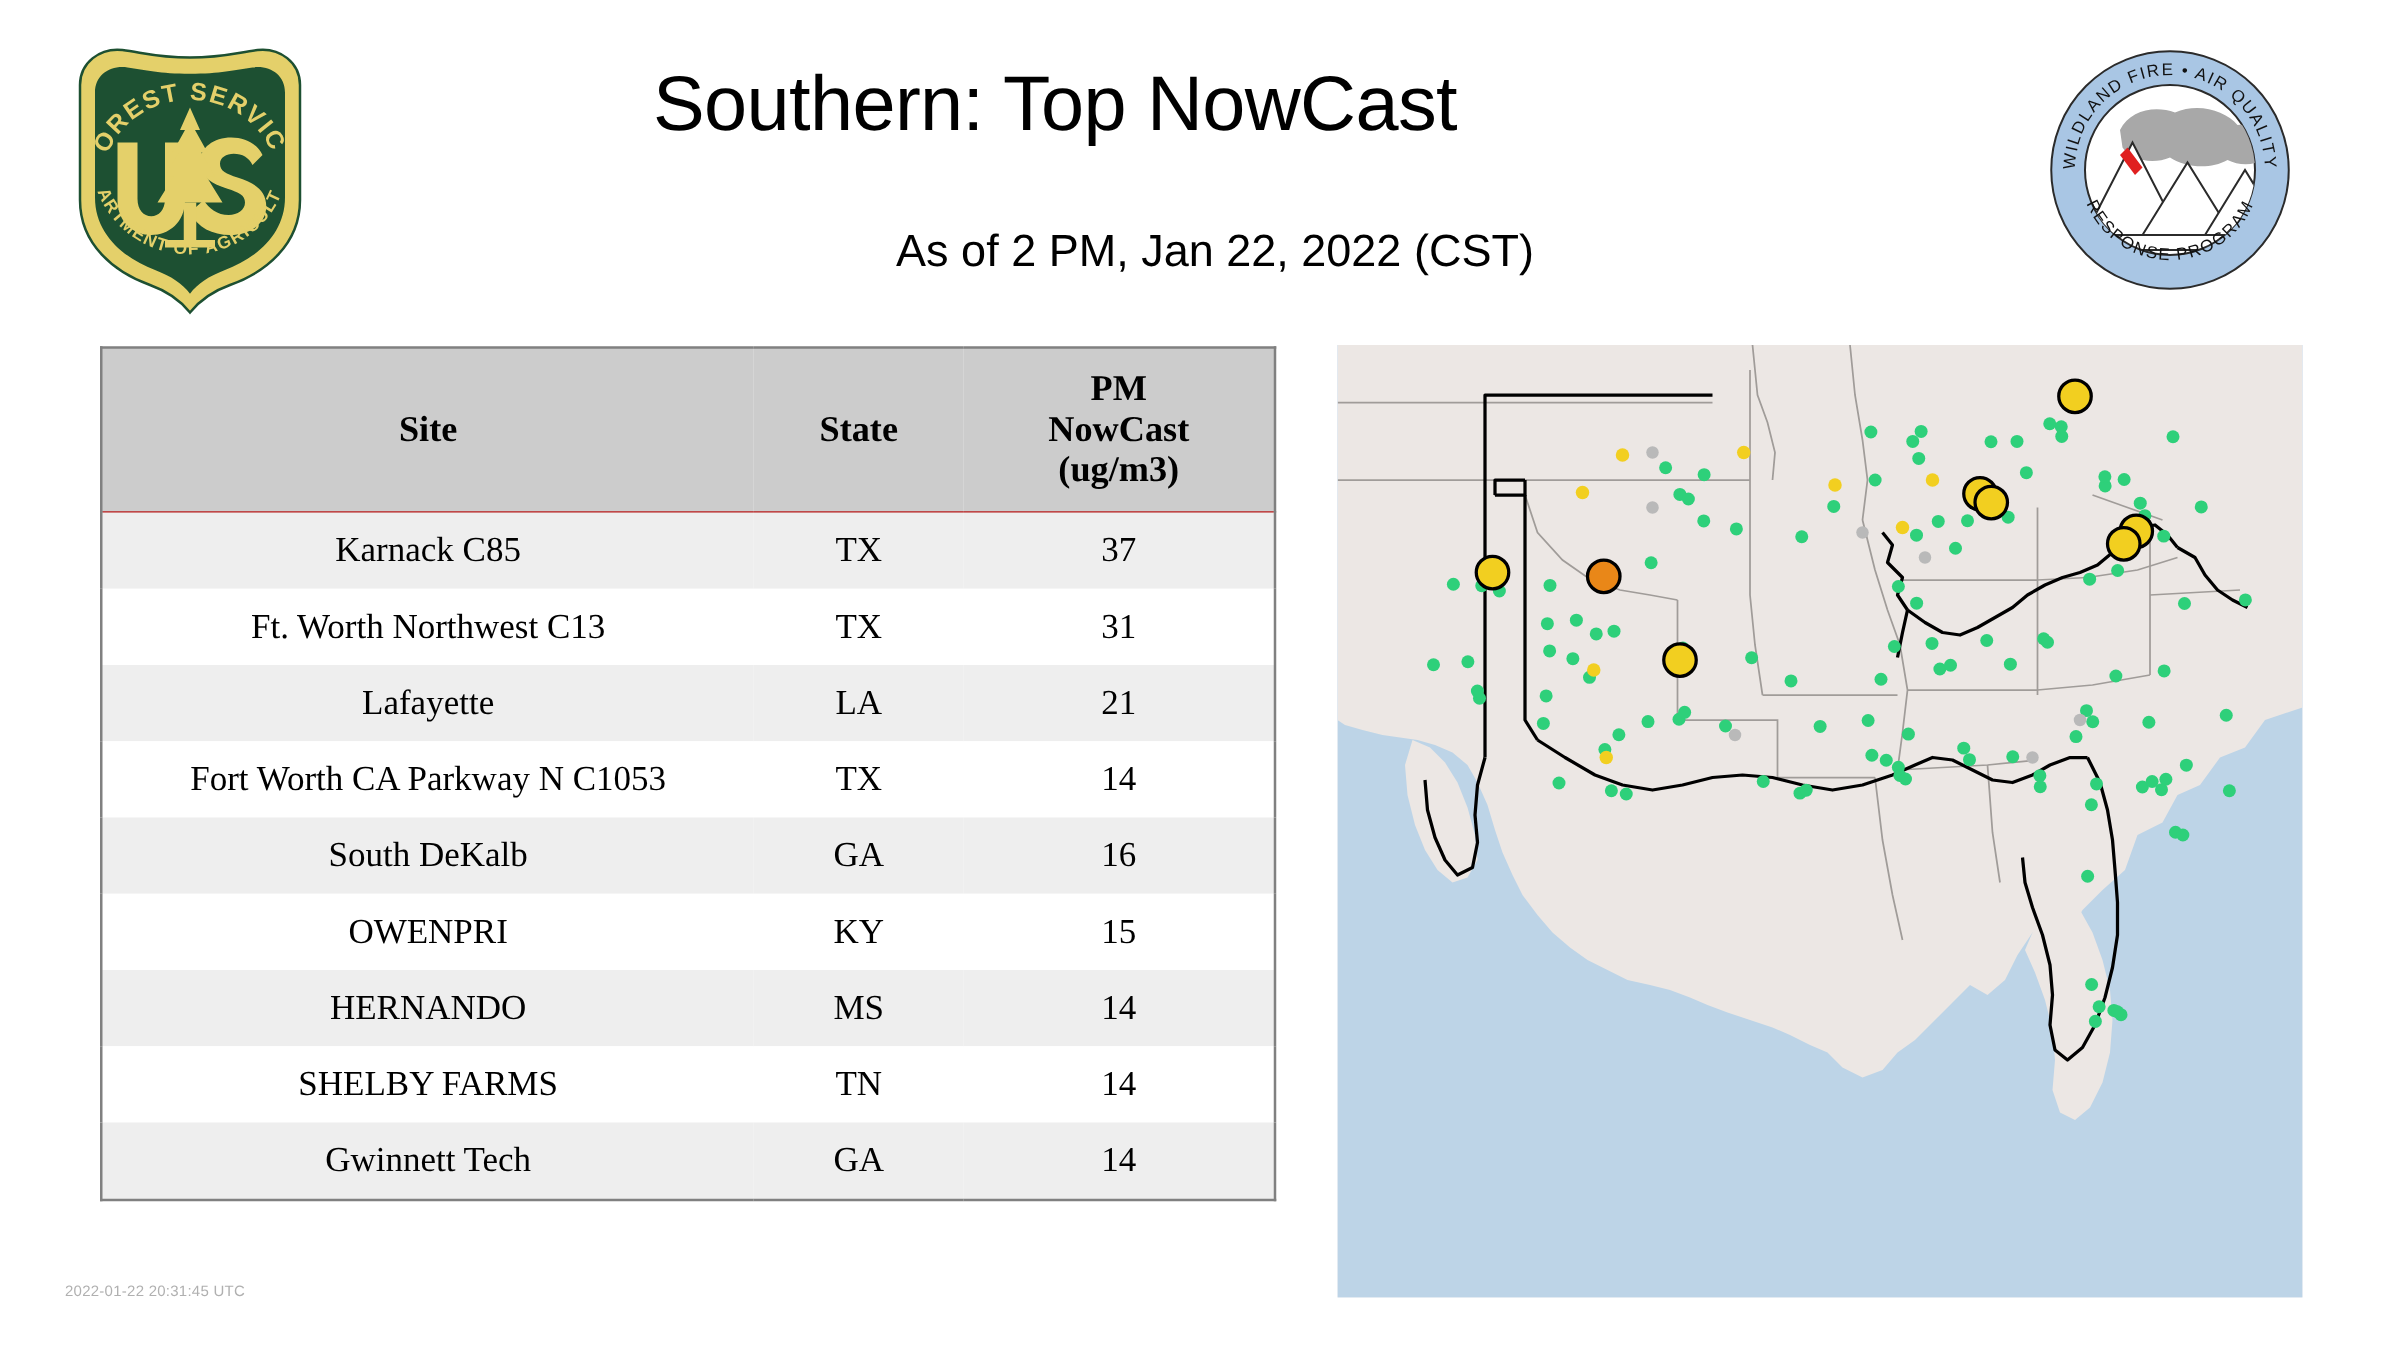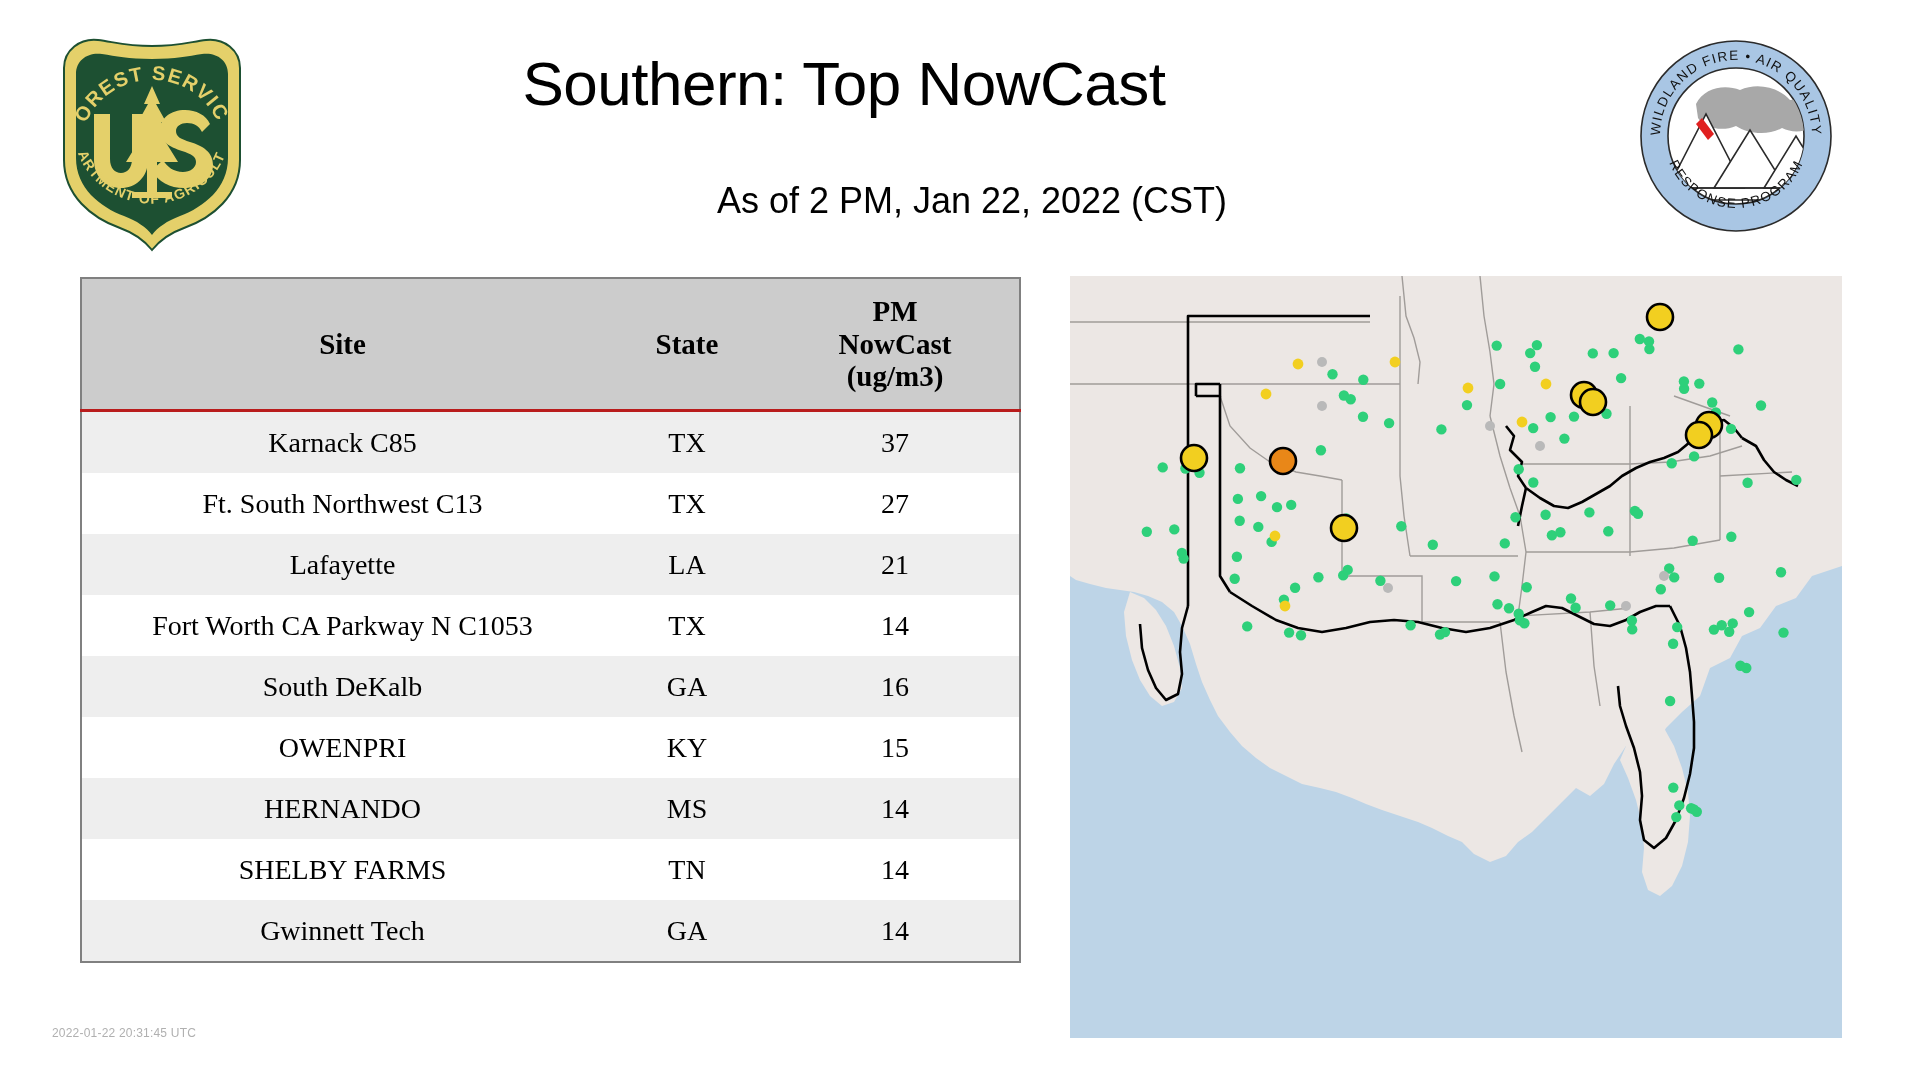--- a/index.html
+++ b/index.html
@@ -33,21 +33,21 @@
   #nowcast-table{
     position:absolute;left:80px;top:277px;
     width:917px;
     border-collapse:collapse;
     border:2px solid #808080;
     font-family:"Liberation Serif", serif;
     table-layout:fixed;
   }
   #nowcast-table th{
     background:#cccccc;
-    border-bottom:3px solid #b91c1c;
+    border-bottom:1px solid #b91c1c;
     font-size:29px;font-weight:bold;color:#000;
     text-align:center;vertical-align:middle;
     padding:10px 4px;
     height:110px;
     line-height:1.12;
   }
   #nowcast-table td{
     font-size:28px;color:#000;
     text-align:center;vertical-align:middle;
     height:57px;
@@ -177,23 +177,23 @@
       </th>
     </tr>
   </thead>
   <tbody id="table-body">
       <tr>
         <td class="col-site">Karnack C85</td>
         <td class="col-state">TX</td>
         <td class="col-val">37</td>
       </tr>
       <tr>
-        <td class="col-site">Ft. South Northwest C13</td>
+        <td class="col-site">Ft. Worth Northwest C13</td>
         <td class="col-state">TX</td>
-        <td class="col-val">27</td>
+        <td class="col-val">31</td>
       </tr>
       <tr>
         <td class="col-site">Lafayette</td>
         <td class="col-state">LA</td>
         <td class="col-val">21</td>
       </tr>
       <tr>
         <td class="col-site">Fort Worth CA Parkway N C1053</td>
         <td class="col-state">TX</td>
         <td class="col-val">14</td>

